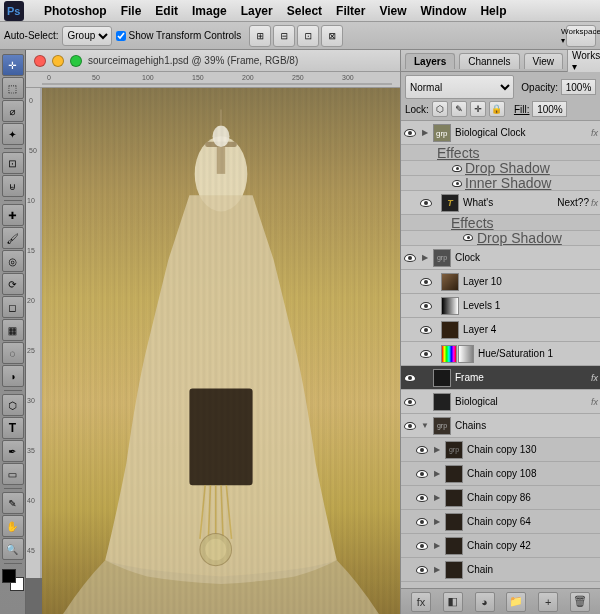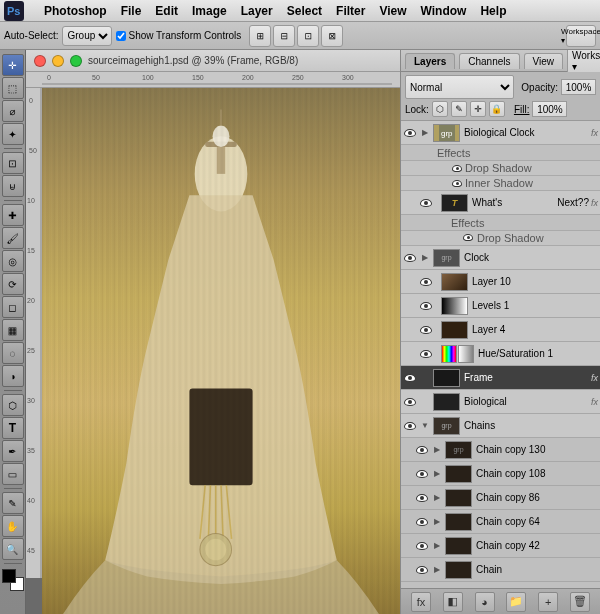--- a/index.html
+++ b/index.html
@@ -100,27 +100,27 @@
       height: 24px; display: flex; align-items: center; padding: 0 2px; gap: 2px;
       border-bottom: 1px solid #a8a8a8; background: #c8c8c8; cursor: pointer;
       position: relative;
     }
     .layer-item.selected { background: #404040; color: #fff; }
     .layer-item.selected .layer-name { color: #fff; }
     .layer-eye { width: 14px; height: 14px; display: flex; align-items: center; justify-content: center; cursor: pointer; }
     .eye-icon { width: 12px; height: 8px; border-radius: 50% 50% 50% 50% / 60% 60% 40% 40%; border: 1px solid #333; background: #fff; position: relative; display: flex; align-items: center; justify-content: center; }
     .eye-pupil { width: 4px; height: 4px; border-radius: 50%; background: #333; }
     .layer-expand { width: 12px; height: 14px; display: flex; align-items: center; justify-content: center; font-size: 8px; color: #555; cursor: pointer; }
-    .layer-thumb { width: 27px; height: 18px; border: 1px solid #888; background: #808080; overflow: hidden; flex-shrink: 0; }
+    .layer-thumb { width: 18px; height: 18px; border: 1px solid #888; background: #808080; overflow: hidden; flex-shrink: 0; }
     .layer-name { font-size: 10px; flex: 1; overflow: hidden; text-overflow: ellipsis; white-space: nowrap; padding-left: 2px; }
     .layer-fx { font-size: 9px; color: #666; margin-left: auto; font-style: italic; }
     .layer-item.selected .layer-fx { color: #ccc; }
     .layer-sub { background: #bfbfbf; }
 
-    .layer-effects { font-size: 11px; color: #555; padding: 1px 4px 1px 32px; background: #c0c0c0; border-bottom: 1px solid #aaa; display: flex; align-items: center; gap: 2px; }
+    .layer-effects { font-size: 14px; color: #555; padding: 1px 4px 1px 32px; background: #c0c0c0; border-bottom: 1px solid #aaa; display: flex; align-items: center; gap: 2px; text-decoration: underline; }
 
     #layers-footer {
       height: 26px; background: linear-gradient(to bottom, #b0b0b0, #a0a0a0); border-top: 1px solid #888;
       display: flex; align-items: center; justify-content: space-around; padding: 0 4px;
     }
     .layer-footer-btn { width: 20px; height: 20px; background: linear-gradient(to bottom, #c8c8c8, #b0b0b0); border: 1px solid #888; border-radius: 2px; cursor: pointer; display: flex; align-items: center; justify-content: center; font-size: 11px; color: #333; }
 
     
     #layers-list::-webkit-scrollbar { width: 12px; }
     #layers-list::-webkit-scrollbar-track { background: #c0c0c0; }

